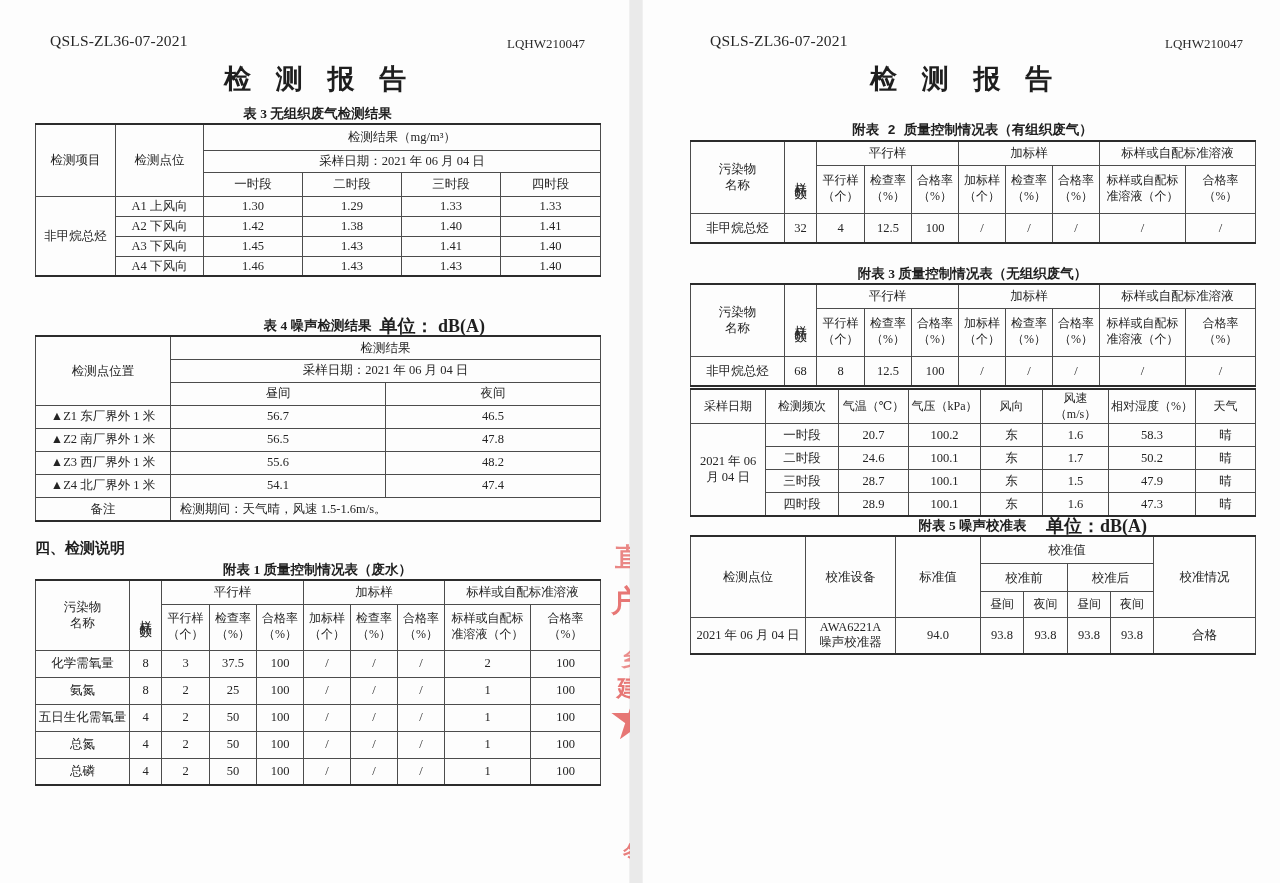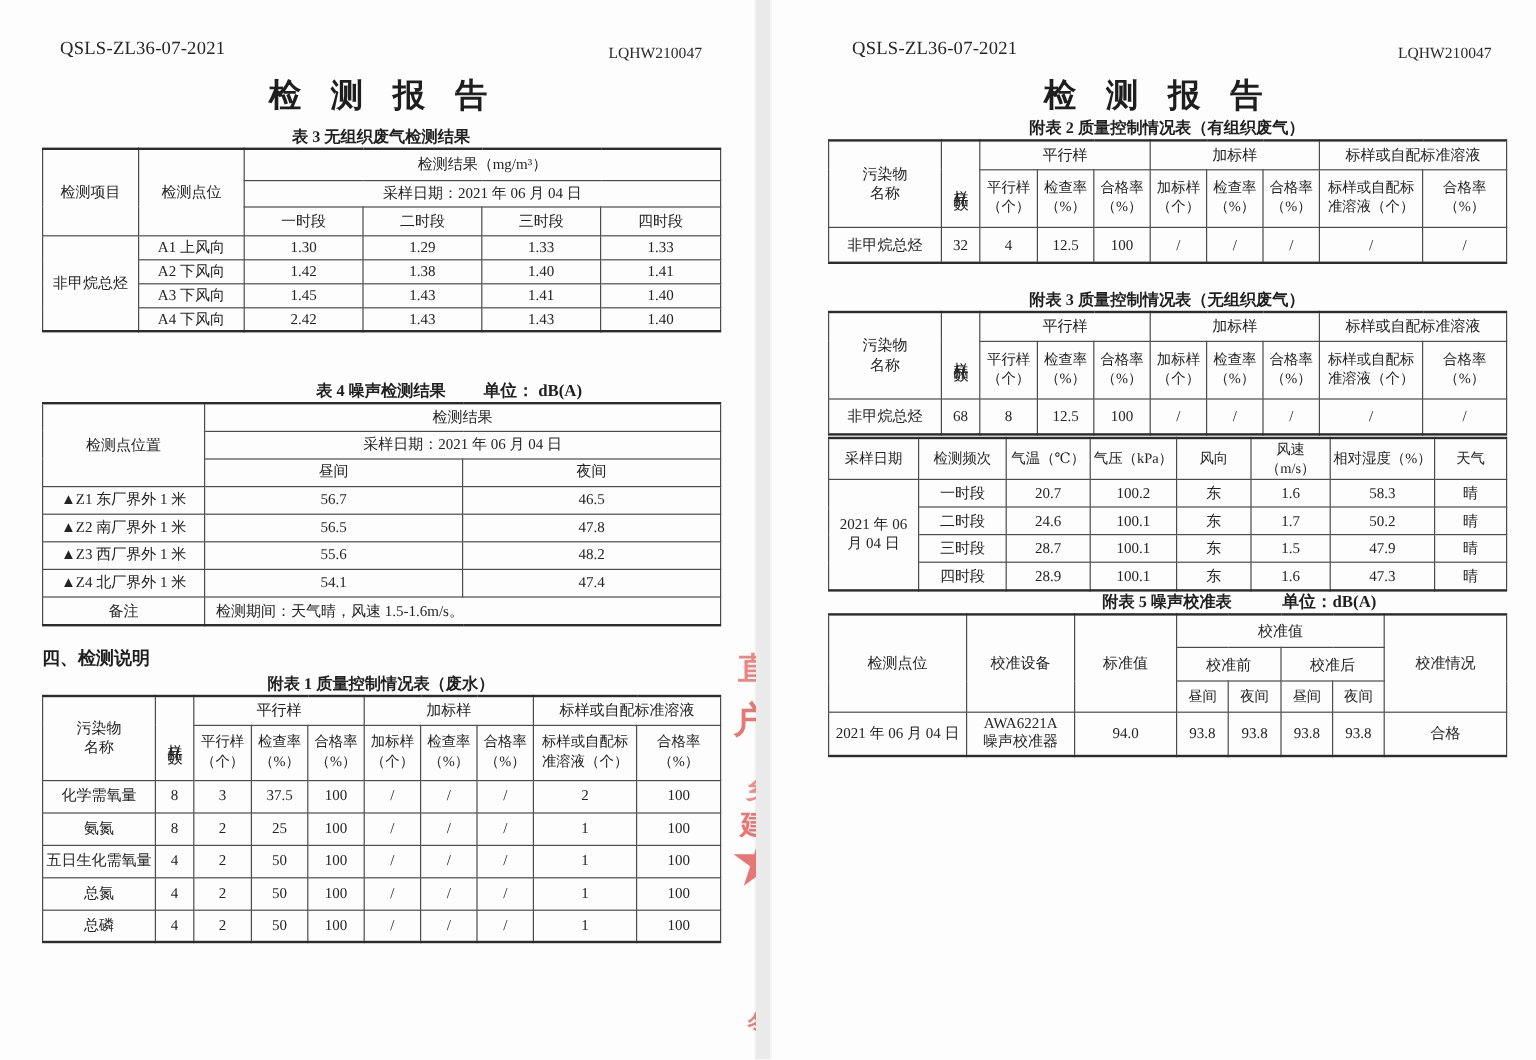--- a/index.html
+++ b/index.html
@@ -54,21 +54,21 @@
     position: relative;
     text-align: center;
     font-size: 13.5px;
     font-weight: bold;
     color: #1f1f1f;
     line-height: 17px;
   }
   .tbl-caption .unit-label {
     position: absolute;
     top: 1px;
-    font-size: 14px;
+    font-size: 18px;
     font-weight: bold;
     white-space: nowrap;
   }
 
   table {
     border-collapse: collapse;
     table-layout: fixed;
     width: 565px;
     border-top: 2.5px solid #2c2c2c;
     border-bottom: 2.5px solid #2c2c2c;
@@ -126,21 +126,21 @@
   .spacer-t3   { margin-top: 8px;  }
   .gap-after-cap { margin-top: 1px; }
   .spacer-t4   { margin-top: 40px; }
   .section-heading {
     margin-top: 17px;
     font-size: 15px;
     font-weight: bold;
     color: #1d1d1d;
   }
   .spacer-a1 { margin-top: 3px; }
-  .spacer-a2 { margin-top: 1px;  }
+  .spacer-a2 { margin-top: 25px; font-family: Liberation Mono, monospace;  }
   .spacer-a3 { margin-top: 21px; }
   .spacer-a4 { margin-top: 23px; }
   .spacer-a5 { }
 </style>
 </head>
 <body>
 
 <div class="sheet">
 
   <div class="page page-left">
@@ -197,21 +197,21 @@
         </tr>
         <tr style="height:20px">
           <td>A3 下风向</td>
           <td>1.45</td>
           <td>1.43</td>
           <td>1.41</td>
           <td>1.40</td>
         </tr>
         <tr style="height:20px">
           <td>A4 下风向</td>
-          <td>2.42</td>
+          <td>1.46</td>
           <td>1.43</td>
           <td>1.43</td>
           <td>1.40</td>
         </tr>
       </tbody>
         </table>
     </div>
 
     <div class="content-l spacer-t4">
       <div class="tbl-caption">

